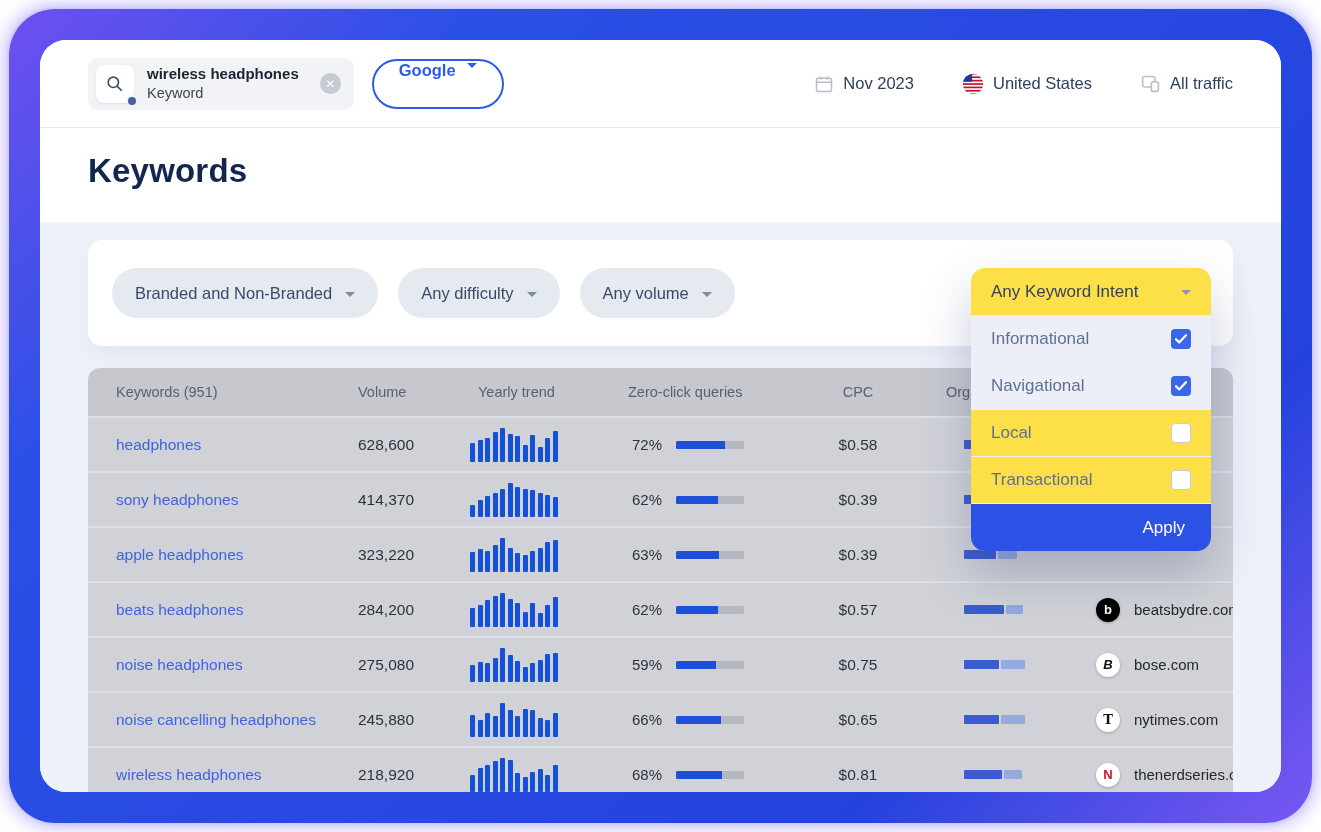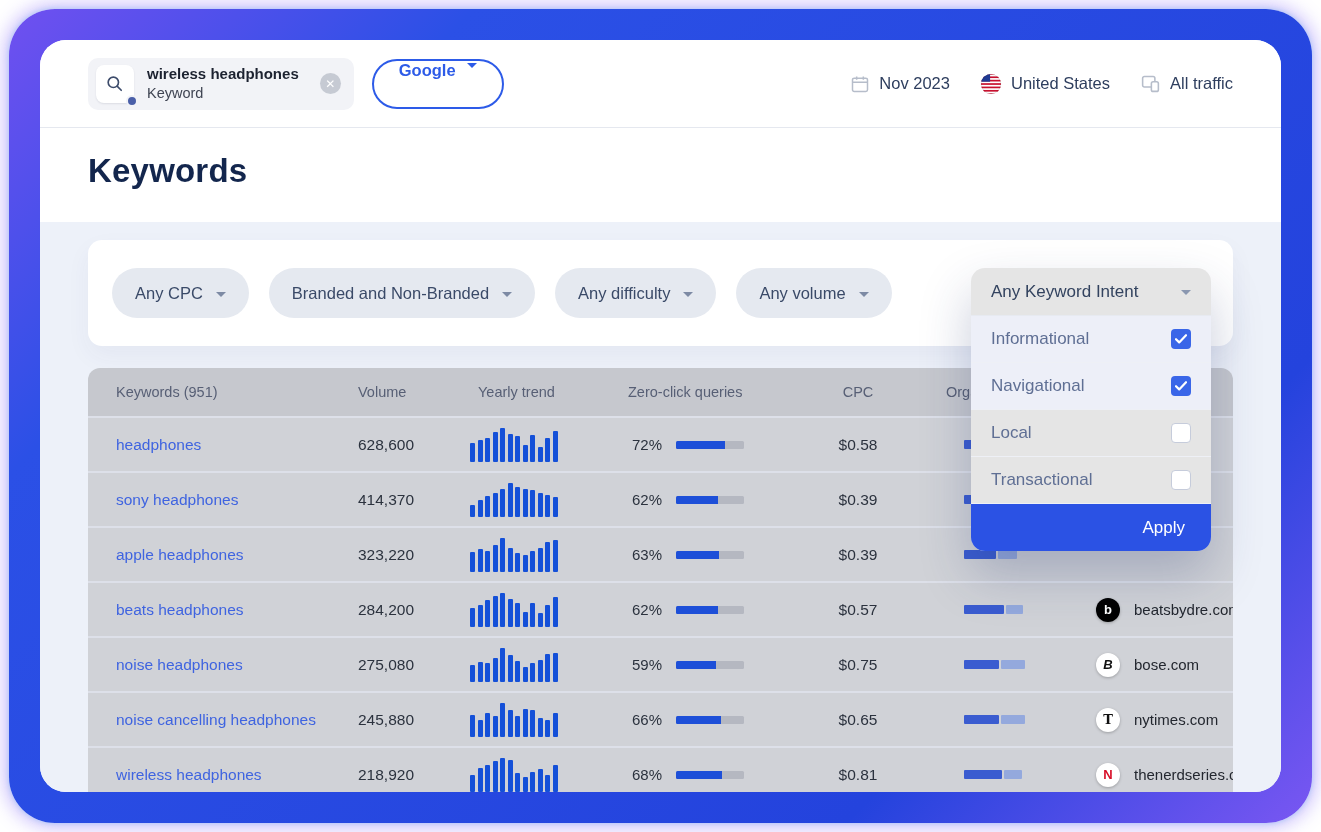--- a/index.html
+++ b/index.html
@@ -28,21 +28,21 @@
   .search-t { font-size:14.5px; color:#3f4452; line-height:1.3; }
   .clear-btn { width:21px; height:21px; border-radius:50%; background:#c6cad3; color:#fff;
     display:flex; align-items:center; justify-content:center; font-size:12px; margin-left:8px; cursor:pointer; }
   .engine-pill { margin-left:18px; height:50px; border:2px solid #2d5be8; border-radius:26px;
     display:flex; align-items:flex-start; gap:11px; padding:0 25px; color:#2d5be8;
     font-weight:bold; font-size:16.5px; cursor:pointer; background:#fff; }
   .caret { width:0; height:0; border-left:5px solid transparent; border-right:5px solid transparent;
     border-top:5.5px solid #7d8aa4; margin-top:2px; }
   .caret.blue { border-top-color:#2d5be8; }
   .caret.gray { border-top-color:#8a97b0; }
-  .topbar-meta { margin-left:auto; display:flex; gap:30px; align-items:center;
+  .topbar-meta { margin-left:auto; display:flex; gap:48px; align-items:center;
     font-size:16.5px; color:#2e3e5e; }
   .meta-item { display:flex; gap:9px; align-items:center; cursor:pointer; }
 
   
   .heading-block { position:absolute; top:88px; left:0; right:0; height:94px; background:#fff;
     padding:24px 48px; }
   .heading-block h1 { font-size:33px; color:#13264d; font-weight:bold; letter-spacing:.2px; }
 
   
   .content { position:absolute; top:182px; bottom:0; left:0; right:0; background:#edf1f9; }
@@ -77,21 +77,21 @@
   .c-ob { padding-left:46px; display:flex; gap:2px; align-items:center; }
   .ob1 { height:9px; background:#3a5cd0; border-radius:1px; }
   .ob2 { height:9px; background:#94a9dd; border-radius:1px; }
   .c-dom { display:flex; align-items:center; gap:14px; padding-left:10px;
     font-size:15px; color:#23272f; }
   .fav { width:24px; height:24px; border-radius:50%; display:flex; align-items:center;
     justify-content:center; font-size:13px; font-weight:bold; background:#fff;
     box-shadow:0 1px 3px rgba(0,0,0,.25); flex:0 0 24px; }
 
   
-  .dropdown { position:absolute; left:931px; top:228px; width:240px; background:#e5e5e5;
+  .dropdown { position:absolute; left:931px; top:228px; width:240px; background:#fde047;
     border-radius:14px; box-shadow:0 24px 50px rgba(40,55,110,.25); z-index:20; overflow:hidden; }
   .dd-header { height:48px; display:flex; align-items:center; justify-content:space-between;
     padding:0 20px; font-size:17px; color:#33435f; border-bottom:1px solid #e7eaf1; cursor:pointer; }
   .opt { height:47px; display:flex; align-items:center; justify-content:space-between;
     padding:0 20px; font-size:17px; color:#5f6f94; border-bottom:1px solid #eef0f6; cursor:pointer; }
   .opt.checked { background:#edeff8;align-items:center; }
   .cb { width:20px; height:20px; border-radius:4px; background:#fff; border:1.5px solid #c6ccdb;
     display:flex; align-items:center; justify-content:center; cursor:pointer; }
   .cb.on { background:#3a66e8; border:none; }
   .apply { height:47px; background:#2b52e4; color:#fff; display:flex; align-items:center;
@@ -167,24 +167,20 @@
     </div>
   </div>
 
   <div class="heading-block">
     <h1>Keywords</h1>
   </div>
 
   <div class="content">
     <div class="filter-card">
         <div class="pill">
-          <span>Any CPC</span>
-          <span class="caret"></span>
-        </div>
-        <div class="pill">
           <span>Branded and Non-Branded</span>
           <span class="caret"></span>
         </div>
         <div class="pill">
           <span>Any difficulty</span>
           <span class="caret"></span>
         </div>
         <div class="pill">
           <span>Any volume</span>
           <span class="caret"></span>

